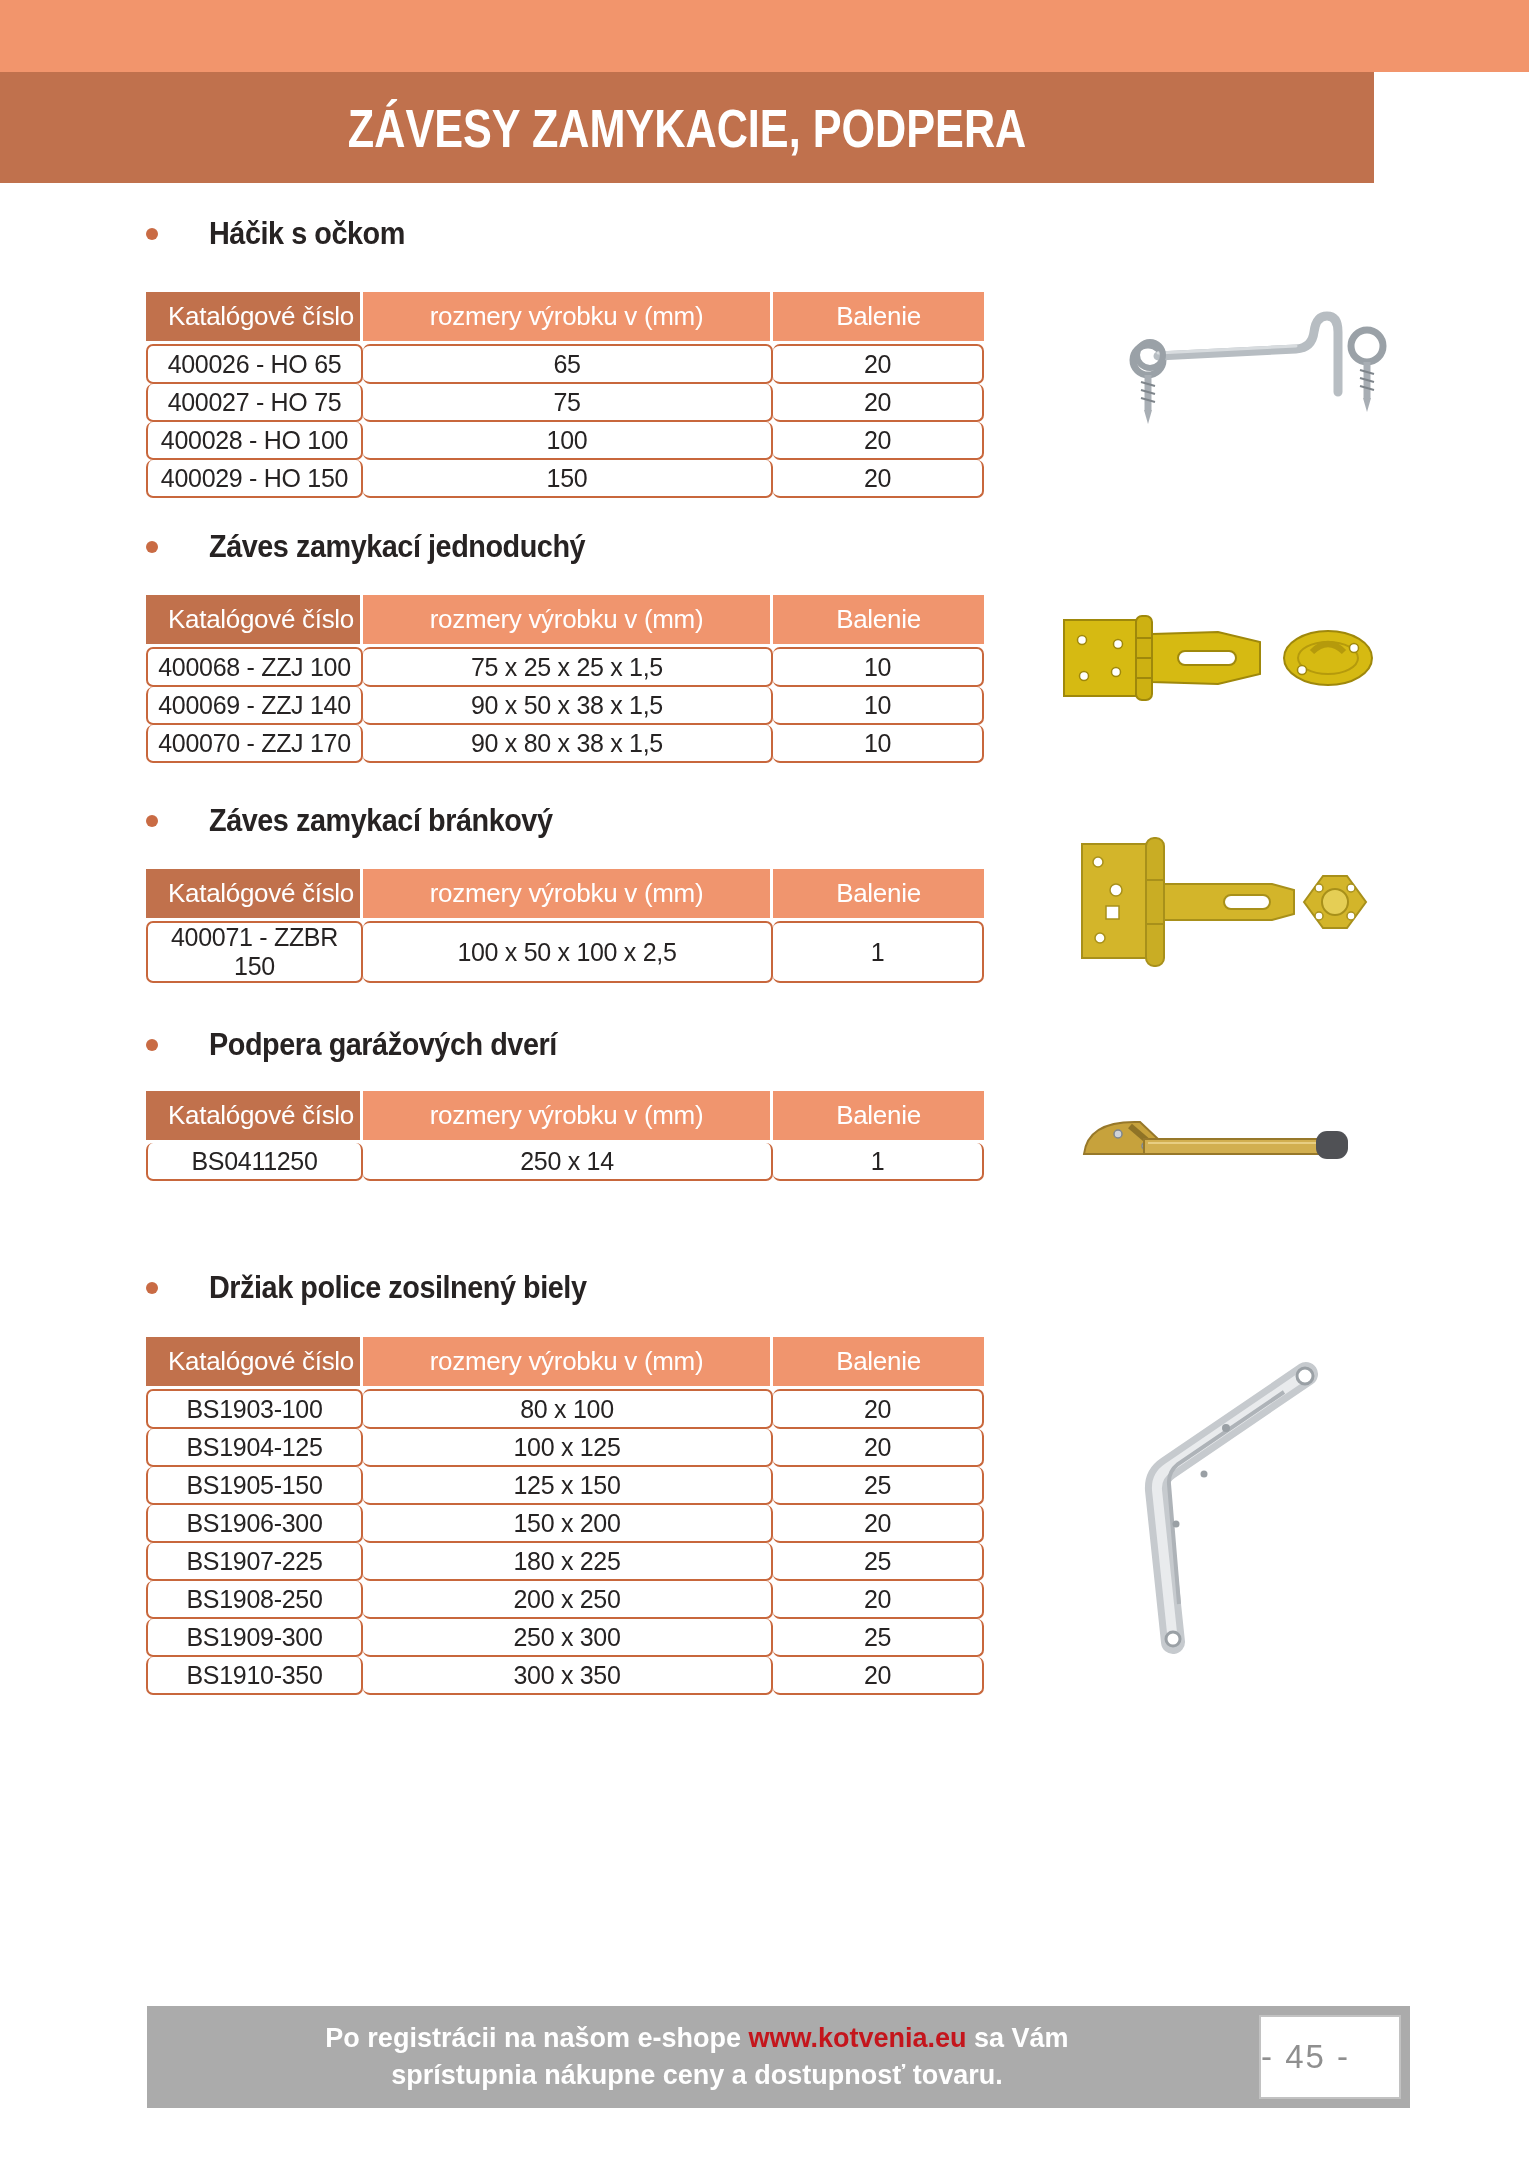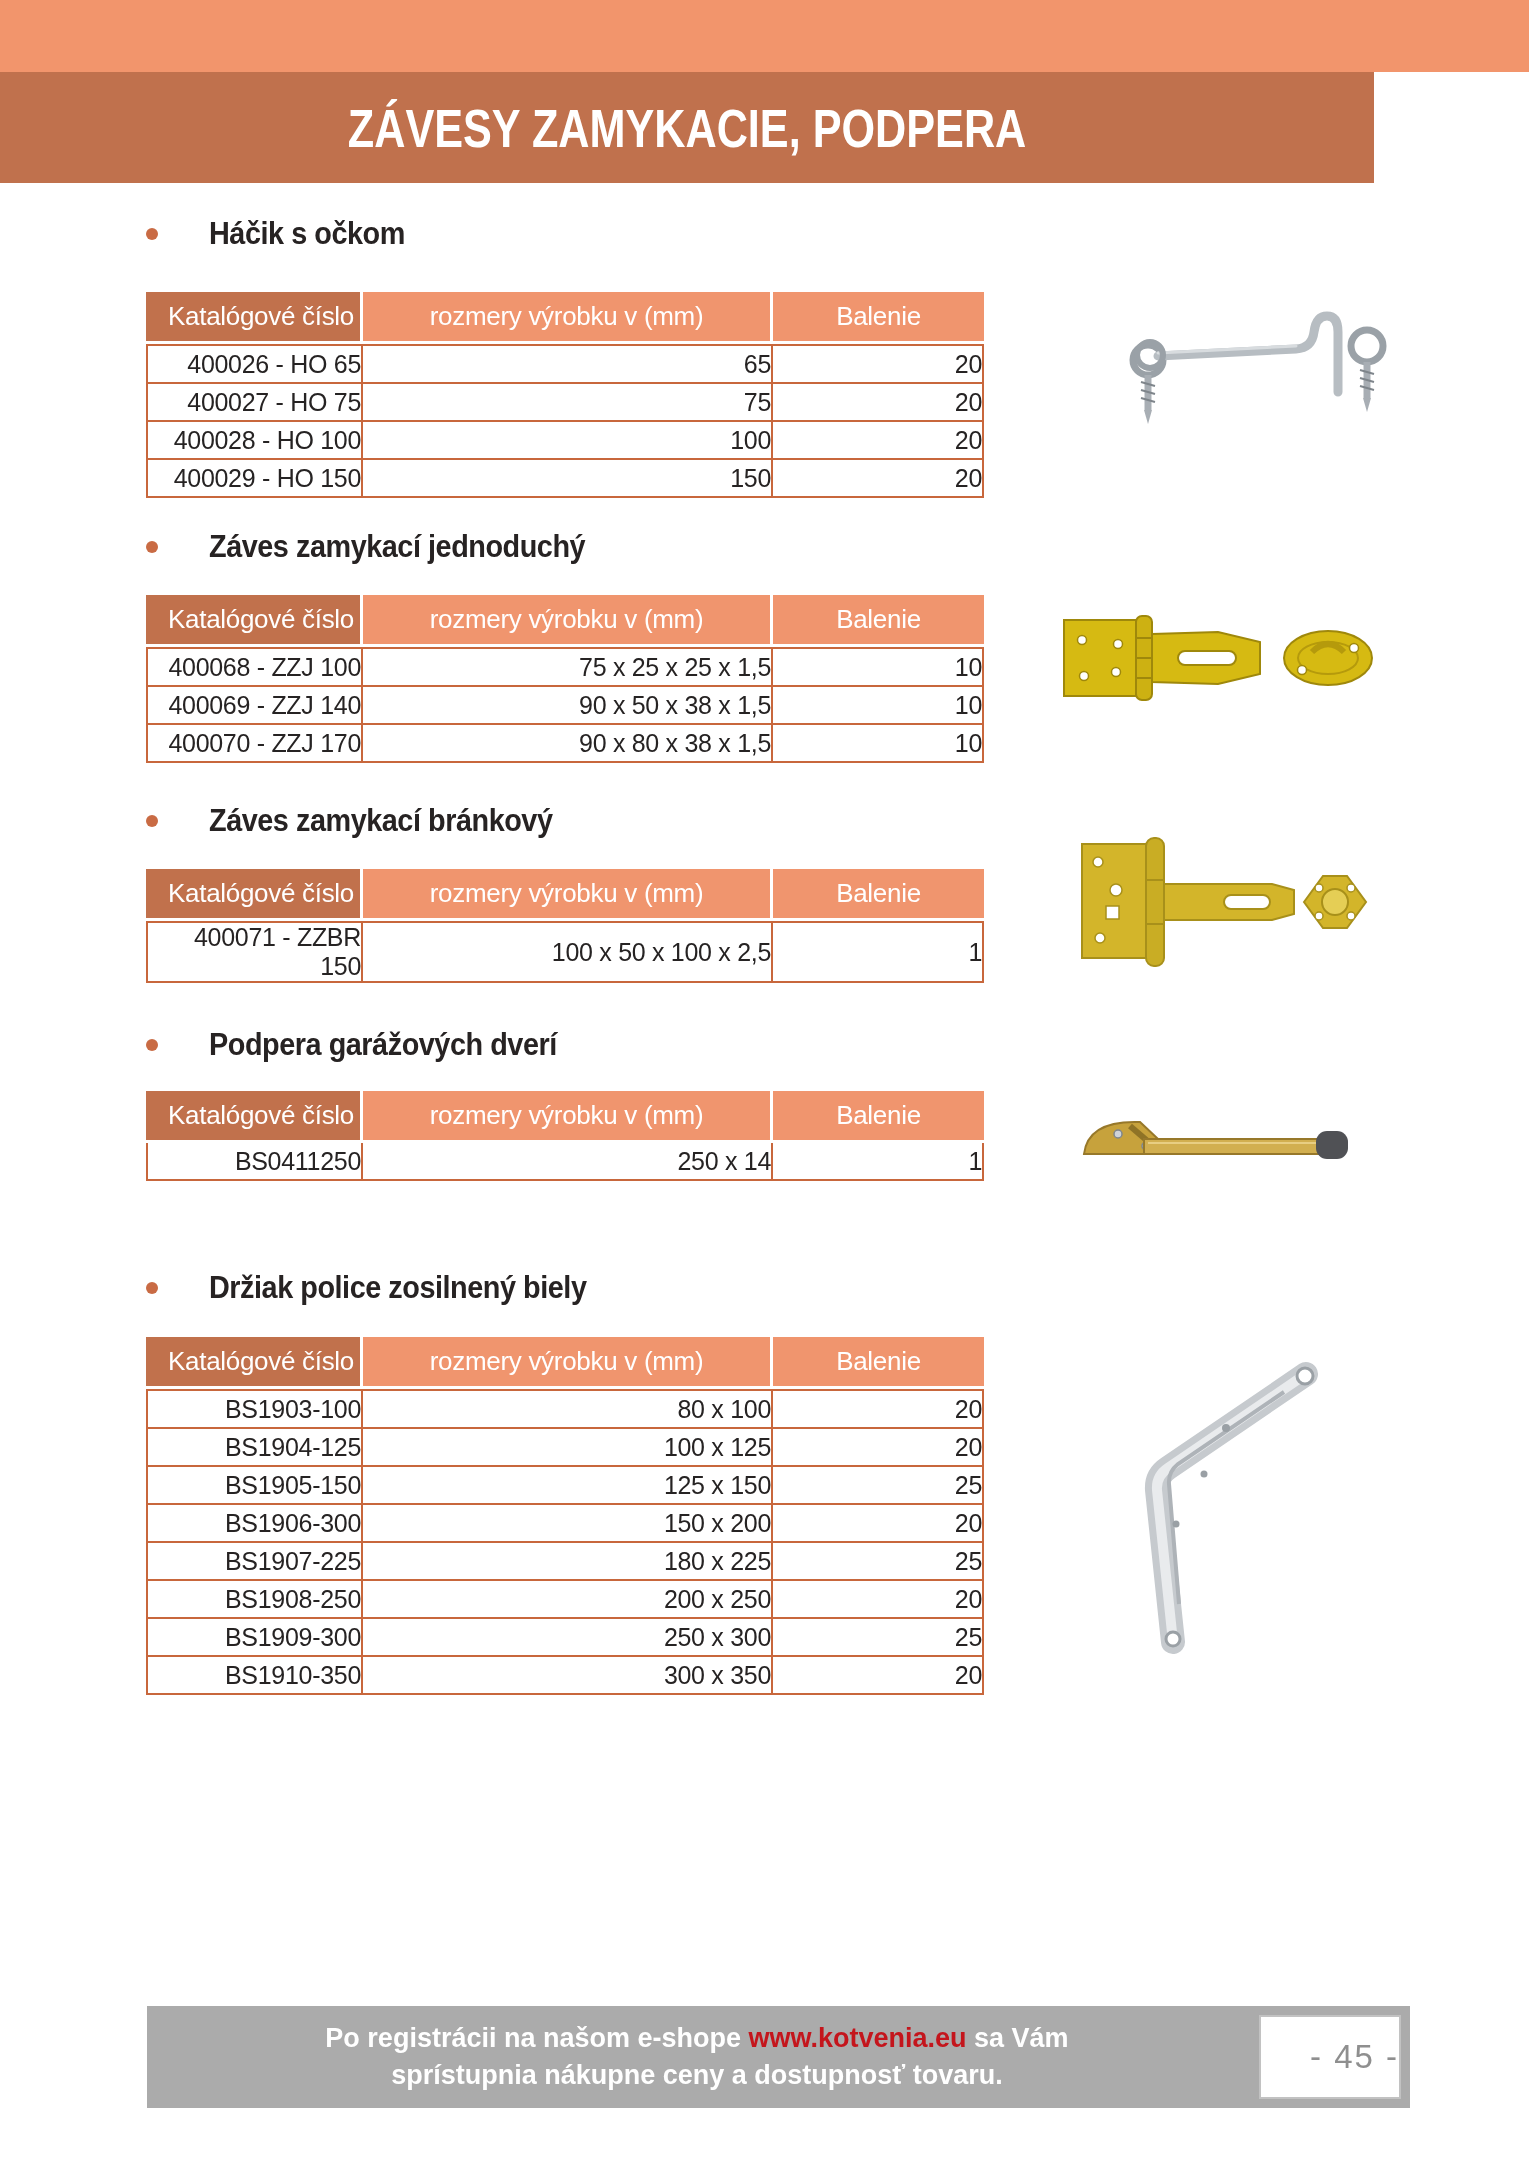--- a/index.html
+++ b/index.html
@@ -20,34 +20,34 @@
     transform:scaleX(0.93);transform-origin:left center;white-space:nowrap;}
   
   table.ptable{position:absolute;left:146px;width:838px;border-collapse:separate;border-spacing:0;
     table-layout:fixed;}
   .ptable th{height:49px;font-size:26px;font-weight:normal;color:#ffffff;text-align:center;
     letter-spacing:-0.3px;padding:0;}
   .ptable th.c1{background:#C1714C;border-right:3px solid #ffffff;padding-left:16px;}
   .ptable th.c2{background:#F0956E;border-right:3px solid #ffffff;}
   .ptable th.c3{background:#F0956E;}
   .ptable th{border-bottom:3px solid #ffffff;}
-  .ptable td{height:36px;background:#ffffff;font-size:25px;color:#262323;text-align:right;
-    letter-spacing:-0.3px;padding:0;border-right:2px solid #C8673C;border-bottom:2px solid #C8673C;}
+  .ptable td{height:36px;background:#ffffff;font-size:25px;color:#262323;text-align:center;
+    letter-spacing:-0.3px;padding:0;border-right:2px solid #C8673C;border-bottom:2px solid #C8673C;border-radius:7px;}
   .ptable td:first-child{border-left:2px solid #C8673C;}
   .ptable tr.first td{border-top:2px solid #C8673C;}
   
   .pimg{position:absolute;}
   
   .footer-bar{position:absolute;left:147px;top:2006px;width:1263px;height:102px;background:#ABABAB;}
   .footer-text{position:absolute;left:0;top:0;width:1100px;height:102px;
     display:flex;flex-direction:column;align-items:center;justify-content:center;
     color:#ffffff;font-size:27px;font-weight:bold;line-height:37px;text-align:center;}
   .footer-text .lnk{color:#C4151C;}
   .page-box{position:absolute;right:9px;top:9px;width:142px;height:84px;background:#ffffff;
-    border:2px solid #C2C2C2;box-sizing:border-box;display:flex;align-items:center;justify-content:flex-end;
+    border:2px solid #C2C2C2;box-sizing:border-box;display:flex;align-items:center;justify-content:flex-start;
     color:#8F8F8F;font-size:33px;letter-spacing:2px;}
 </style>
 </head>
 <body>
 
 <div class="band-light"></div>
 <div class="band-dark">
   <div class="page-title">ZÁVESY ZAMYKACIE, PODPERA</div>
 </div>
 

